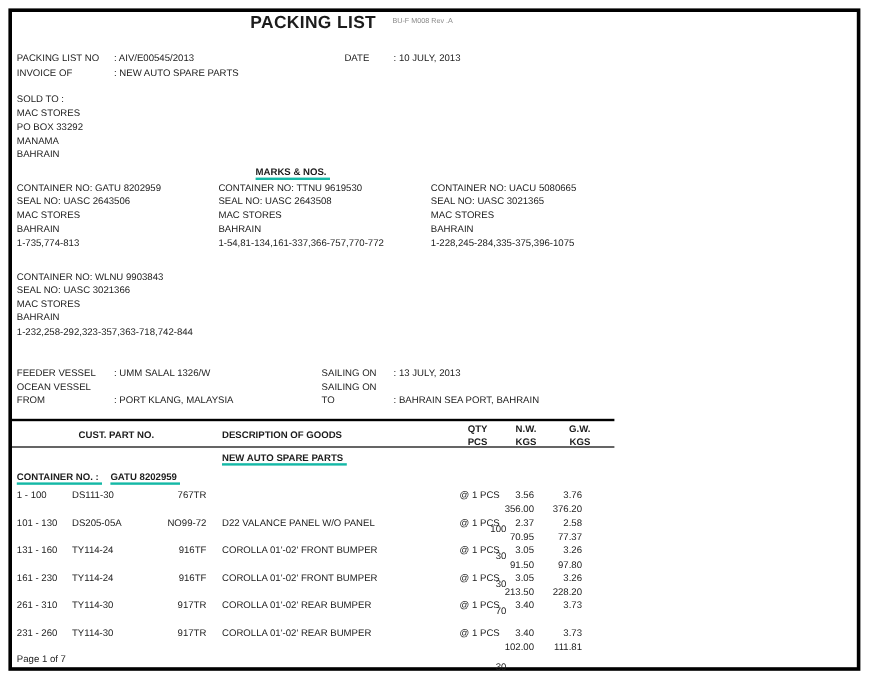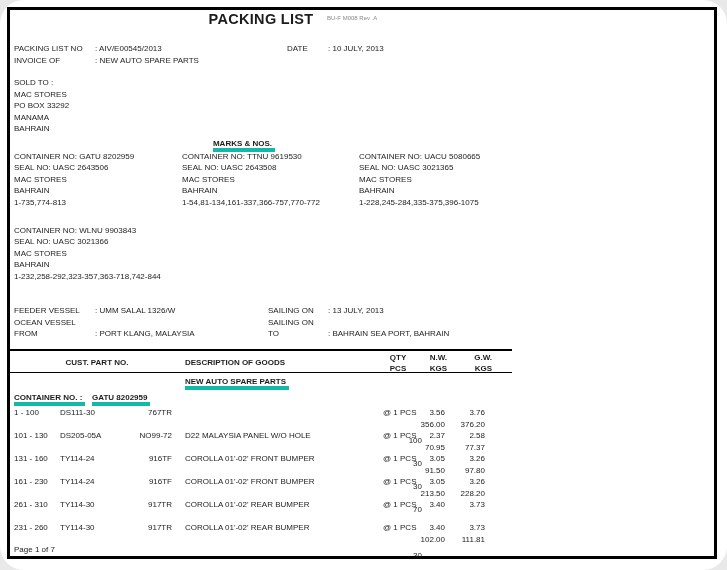--- a/index.html
+++ b/index.html
@@ -1,26 +1,25 @@
 <!DOCTYPE html>
 <html><head>
 <meta charset="utf-8">
 <style>
   html,body { margin:0; padding:0; background:#e9e9e9; }
   .page {
     position:relative; width:727px; height:570px; background:#ffffff;
     font-family:"Liberation Sans", sans-serif; font-size:8px; color:#1c1c1c;
     overflow:hidden;
-    border-radius:24px;
   }
   .frame { position:absolute; left:7px; top:7px; width:710px; height:552px;
            border:3px solid #000; box-sizing:border-box; }
   .abs { position:absolute; white-space:nowrap; line-height:10px; }
   .b { font-weight:bold; }
-  .ub { border-bottom:4px solid #14b8a6; padding-right:3px; }
+  .ub { border-bottom:2px solid #14b8a6; padding-right:3px; }
   .title { left:10px; top:14px; width:502px; text-align:center;
            font-size:14.5px; font-weight:bold; letter-spacing:0.3px; }
   .formcode { left:327px; top:13px; font-size:6px; color:#8a8a8a; }
   .lab { left:14px; }
   .val { left:95px; }
   .lab2 { left:268px; }
   .val2 { left:328px; }
   .datelab { left:287px; }
   .mk0 { left:14px; } .mk1 { left:182px; } .mk2 { left:359px; }
   .marks-head { left:10px; top:139px; width:468px; text-align:center; font-weight:bold; }
@@ -134,21 +133,21 @@
   <div class="trow" style="top:419.5px">
     <span class="tc5s">100</span>
     <span class="tc6">356.00</span>
     <span class="tc7">376.20</span>
   </div>
 
   <div class="trow" style="top:431px">
     <span class="tc1">101 - 130</span>
     <span class="tc2">DS205-05A</span>
     <span class="tc3">NO99-72</span>
-    <span class="tc4">D22 MALAYSIA PANEL W/O HOLE</span>
+    <span class="tc4">D22 VALANCE PANEL W/O PANEL</span>
     <span class="tc5m">@ 1 PCS</span>
     <span class="tc6">2.37</span>
     <span class="tc7">2.58</span>
   </div>
   <div class="trow" style="top:442.5px">
     <span class="tc5s">30</span>
     <span class="tc6">70.95</span>
     <span class="tc7">77.37</span>
   </div>
 

